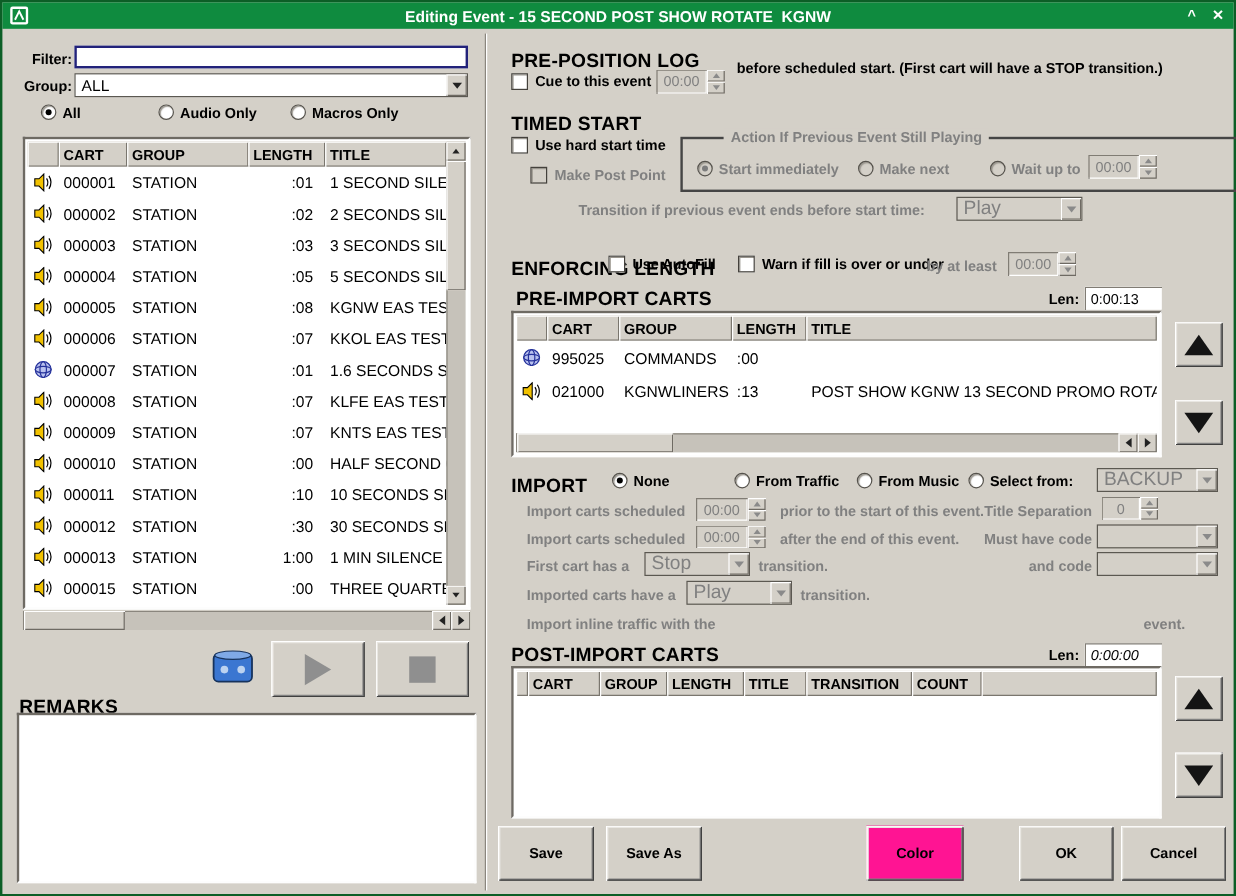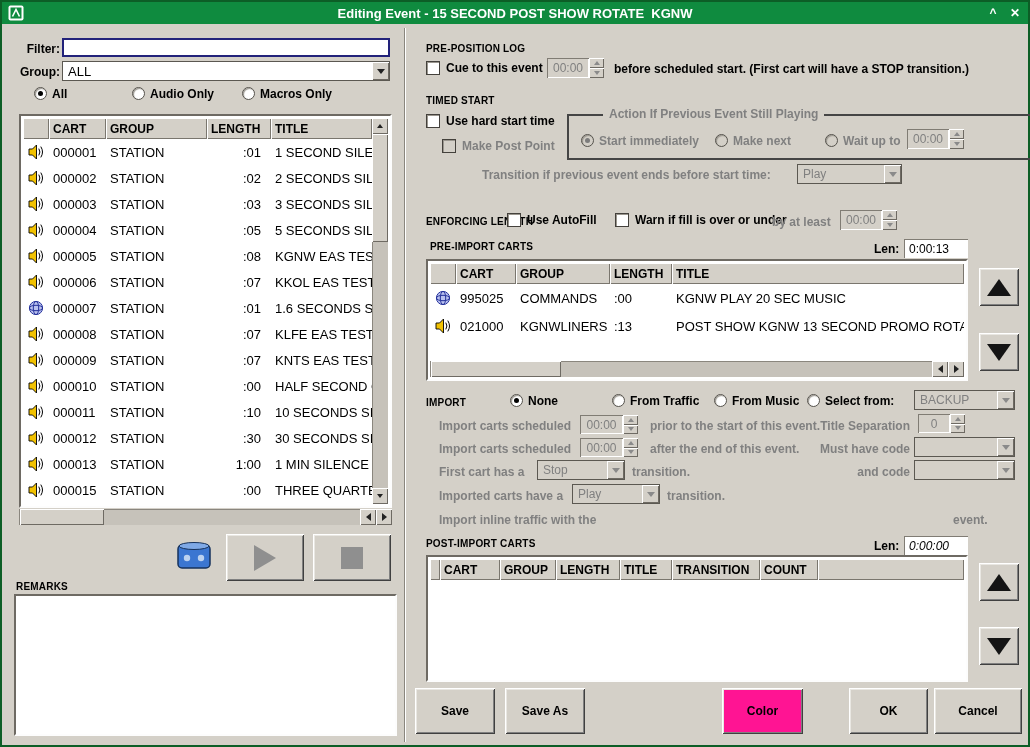--- a/index.html
+++ b/index.html
@@ -8,30 +8,30 @@
   .window { position:absolute; inset:0; border:2px solid #0c5e26; background:#d4d0c8; }
 
   
   .titlebar { position:absolute; left:0; right:0; top:0; height:22px; display:flex; align-items:center; }
   .title-text { position:absolute; left:0; right:0; text-align:center; color:#fff; font-weight:bold; font-size:13px; white-space:pre; }
   .tb-icon { position:absolute; left:6px; top:3px; width:16px; height:16px; }
   .tb-btn { position:absolute; top:2px; width:18px; height:18px; color:#fff; font-weight:bold; font-size:12px; display:flex; align-items:center; justify-content:center; cursor:pointer; }
 
   
   .lbl { position:absolute; font-size:12px; font-weight:bold; white-space:nowrap; color:#000; }
-  .sect { position:absolute; font-size:10px; font-weight:bold; color:#000; letter-spacing:.2px; }
+  .sect { position:absolute; font-size:16px; font-weight:bold; color:#000; letter-spacing:.2px; }
   .dis { color:#808080; }
   .raised { background:#d4d0c8; box-shadow: inset 1px 1px 0 #ffffff, inset -1px -1px 0 #404040, inset 2px 2px 0 #e9e7e2, inset -2px -2px 0 #808080; }
   .btn { position:absolute; display:flex; align-items:center; justify-content:center; text-align:center; font-weight:bold; font-size:12px; color:#000; cursor:pointer; line-height:15px; }
 
   
   .txtin { position:absolute; background:#fff; border:2px solid #22227a; font-size:13px; padding:0 4px; font-family:"Liberation Sans",sans-serif; }
   .field { position:absolute; background:#fff; box-shadow: inset 1px 1px 0 #807c74, inset -1px -1px 0 #fff; font-size:12px; display:flex; align-items:center; padding-left:5px; }
   .combo { position:absolute; height:20px; display:flex; align-items:stretch; background:#fff; border:1px solid #5b5851; }
-  .combo-val { flex:1; font-size:12px; display:flex; align-items:center; padding-left:5px; overflow:hidden; white-space:nowrap; }
+  .combo-val { flex:1; font-size:16px; display:flex; align-items:center; padding-left:5px; overflow:hidden; white-space:nowrap; }
   .combo-arr { width:17px; display:flex; align-items:center; justify-content:center; background:#d4d0c8; box-shadow: inset 1px 1px 0 #fff, inset -1px -1px 0 #6e6a63; }
   .combo.disabled { background:#d4d0c8; }
   .combo.disabled .combo-val { color:#808080; }
 
   .spin { position:absolute; height:20px; display:flex; }
   .spin-val { flex:1; background:#fff; box-shadow: inset 1px 1px 0 #807c74, inset -1px -1px 0 #fff; font-size:12px; display:flex; align-items:center; justify-content:center; }
   .spin.disabled .spin-val { background:#d4d0c8; color:#808080; }
   .spin-ud { width:15px; display:flex; flex-direction:column; }
   .spin-b { flex:1; display:flex; align-items:center; justify-content:center; background:#d4d0c8; box-shadow: inset 1px 1px 0 #fff, inset -1px -1px 0 #6e6a63; cursor:pointer; }
 
@@ -371,21 +371,21 @@
     <span class="spin-val">00:00</span>
     <span class="spin-ud">
       <span class="spin-b">
           <i class="tri tri-up"></i>
         </span>
       <span class="spin-b">
           <i class="tri tri-dn"></i>
         </span>
     </span>
   </span>
-  <span class="lbl" style="left:612px;top:60px;">before scheduled start.  (First cart will have a STOP transition.)</span>
+  <span class="lbl" style="left:612px;top:48px;">before scheduled start.  (First cart will have a STOP transition.)</span>
 
   <span class="sect" style="left:424px;top:93px;">TIMED START</span>
   <span class="cb" style="left:424px;top:112px;"></span>
   <span class="lbl" style="left:444px;top:112px;">Use hard start time</span>
 
   <div class="groupbox" style="left:565px;top:112px;width:496px;height:46px;">
     <span class="gb-title">Action If Previous Event Still Playing</span>
     <span class="rd checked disabled" style="left:12px;top:18px;"></span>
     <span class="lbl dis" style="left:30px;top:18px;">Start immediately</span>
     <span class="rd disabled" style="left:146px;top:18px;"></span>
@@ -451,21 +451,20 @@
           <span class="tc c0">
             <svg width="16" height="16" viewBox="0 0 16 16">
               <circle cx="8" cy="8" r="6.6" fill="#b9c1ef" stroke="#25329b" stroke-width="1"></circle>
               <ellipse cx="8" cy="8" rx="6.6" ry="2.7" fill="none" stroke="#25329b" stroke-width="1"></ellipse>
               <ellipse cx="8" cy="8" rx="2.7" ry="6.6" fill="none" stroke="#25329b" stroke-width="1"></ellipse>
             </svg>
           </span>
           <span class="tc c1">995025</span>
           <span class="tc c2">COMMANDS</span>
           <span class="tc c3">:00</span>
-          <span class="tc c4">KGNW PLAY 20 SEC MUSIC</span>
         </div>
         <div class="trow">
           <span class="tc c0">
             <svg width="17" height="16" viewBox="0 0 17 16">
               <polygon points="1,5 4.5,5 8.5,1 8.5,15 4.5,11 1,11" fill="#f2c200" stroke="#000" stroke-width="0.9"></polygon>
               <path d="M10.8 4.6 Q13 8 10.8 11.4" fill="none" stroke="#000" stroke-width="1"></path>
               <path d="M12.8 2.6 Q16.2 8 12.8 13.4" fill="none" stroke="#000" stroke-width="1"></path>
             </svg>
           </span>
           <span class="tc c1">021000</span>

